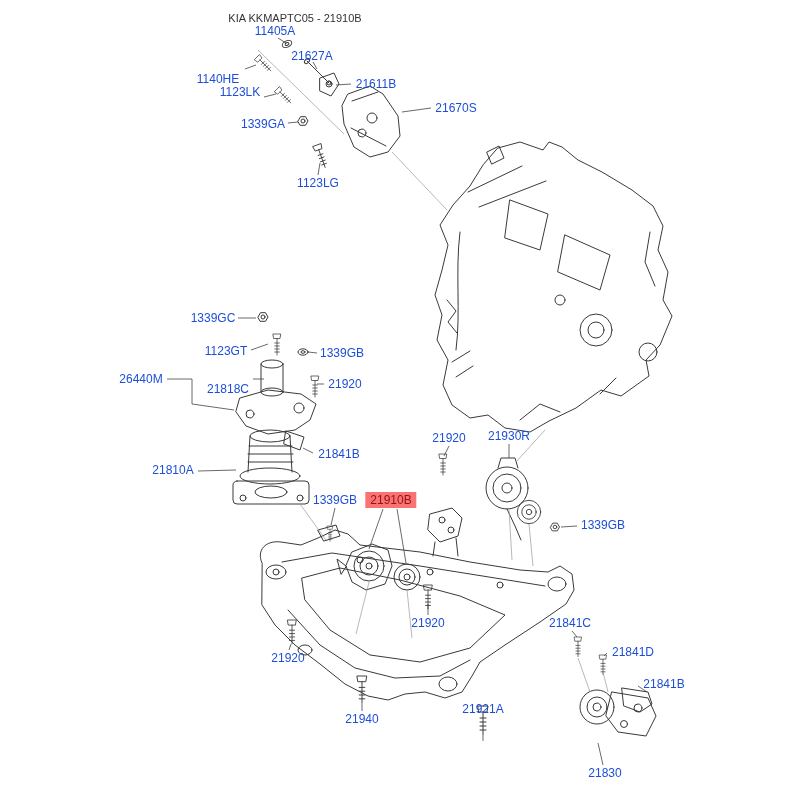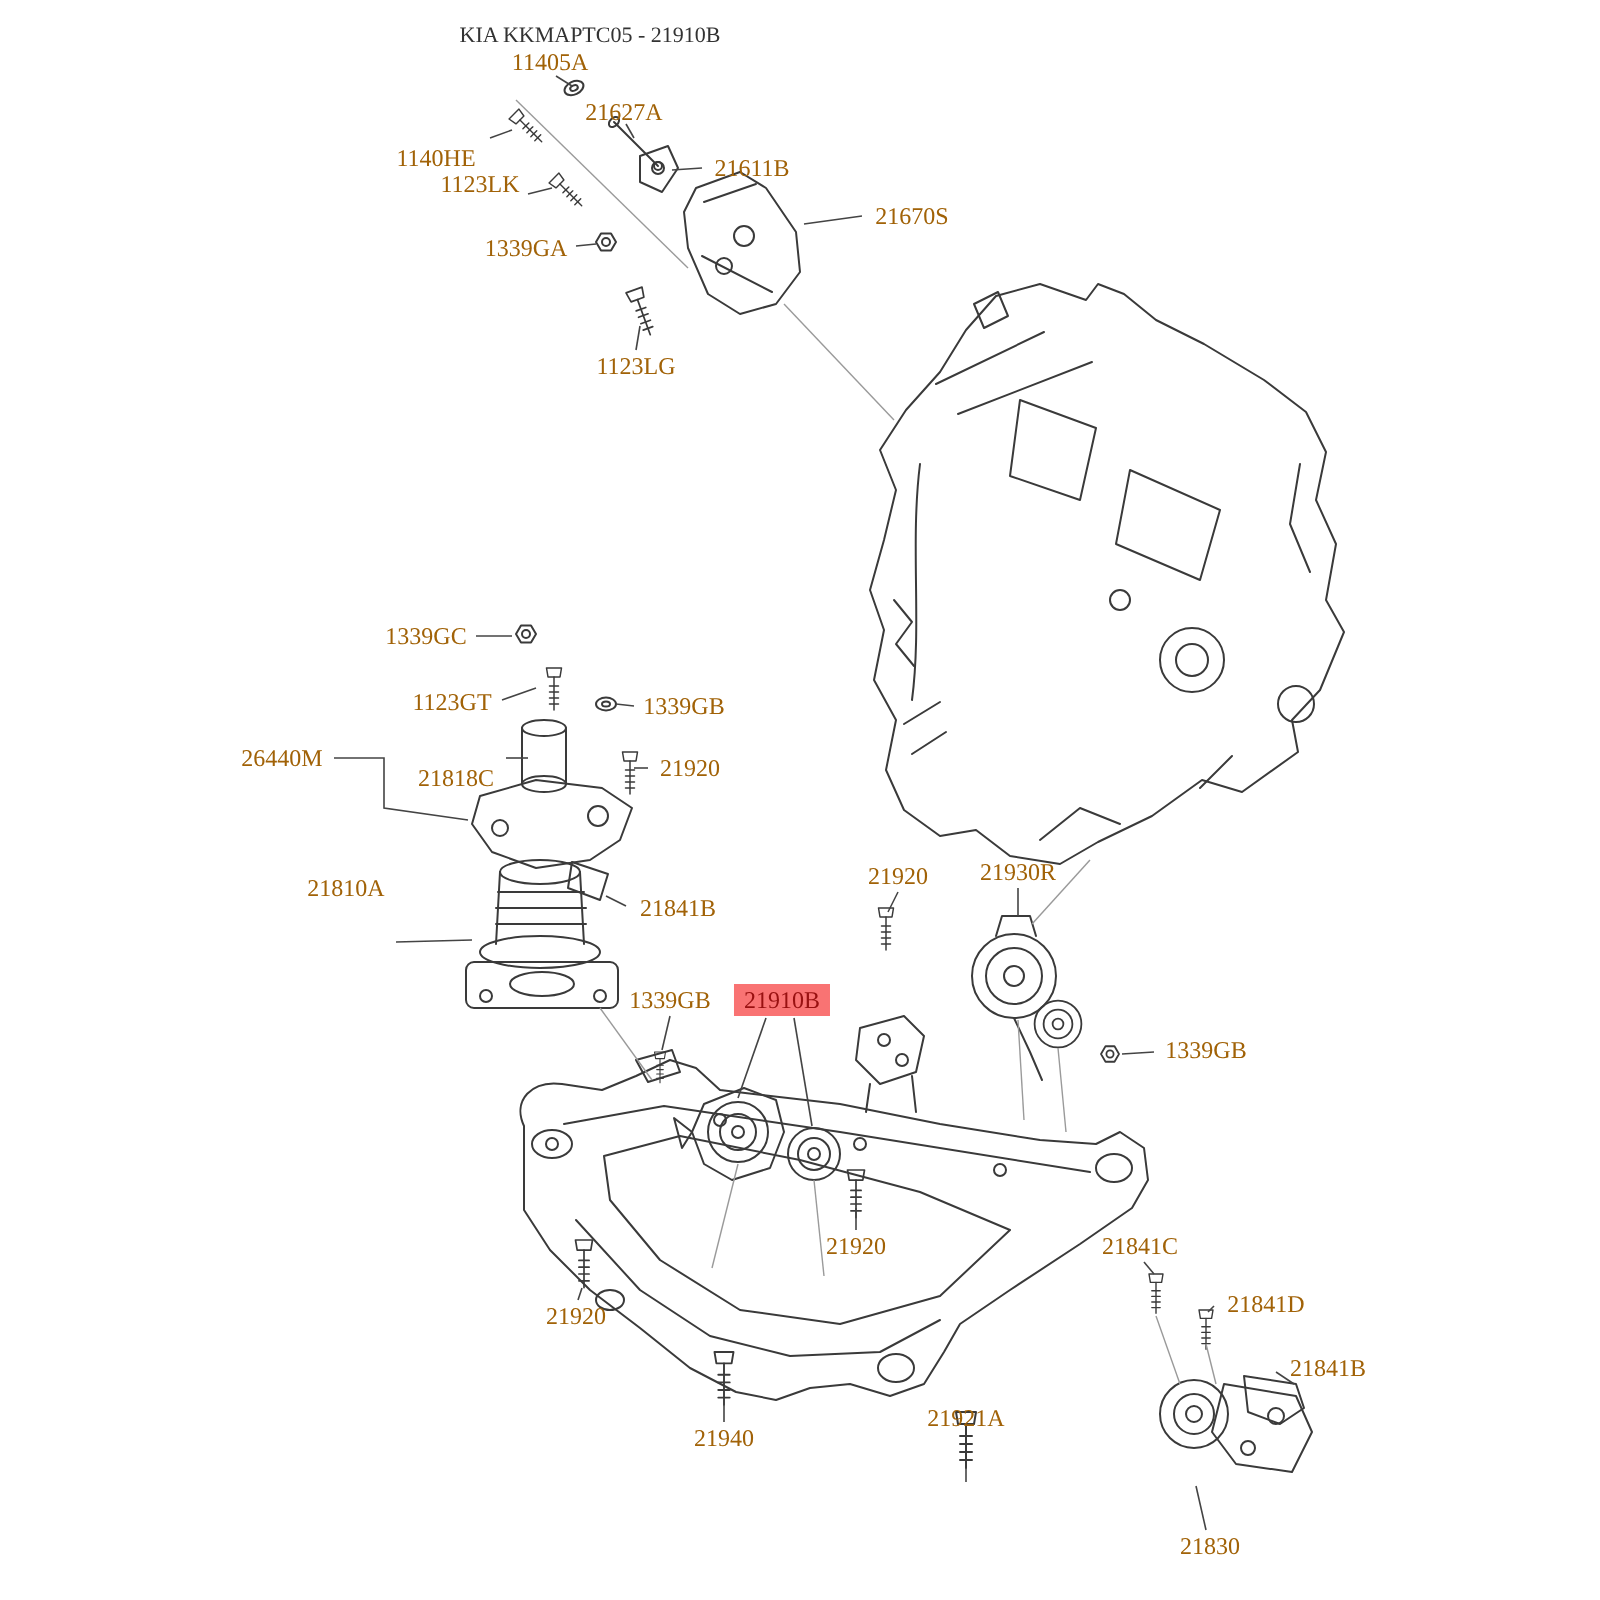--- a/index.html
+++ b/index.html
@@ -1,27 +1,27 @@
 <!DOCTYPE html>
 <html style="--hl-bg: #f97373; --hl-fg: #991111;"><head>
 <meta charset="utf-8">
 <style>
   html,body { margin:0; padding:0; background:#fff; }
   .canvas {
     position:relative; width:800px; height:800px; background:#ffffff;
-    font-family:Liberation Serif, serif; overflow:hidden;
+    font-family:Liberation Sans, sans-serif; overflow:hidden;
   }
   .canvas svg { position:absolute; left:0; top:0; }
   .diagram-title {
     position:absolute; transform:translate(-50%,-50%);
     left:295px; top:18px; font-size:11px; color:#333; white-space:nowrap;
   }
   .label {
     position:absolute; transform:translate(-50%,-50%);
-    font-size:12px; color:#a16207; white-space:nowrap; line-height:1;
+    font-size:12px; color:#1d4ed8; white-space:nowrap; line-height:1;
     padding:1px 2px; cursor:default;
   }
   .label.hl {
     background:var(--hl-bg, #f97373);
     color:var(--hl-fg, #991111);
     padding:2px 5px;
   }
 </style>
 </head>
 <body>
@@ -226,21 +226,21 @@
   <div class="label" style="left:376px; top:84px">21611B</div>
   <div class="label" style="left:263px; top:124px">1339GA</div>
   <div class="label" style="left:456px; top:108px">21670S</div>
   <div class="label" style="left:318px; top:183px">1123LG</div>
   <div class="label" style="left:213px; top:318px">1339GC</div>
   <div class="label" style="left:226px; top:351px">1123GT</div>
   <div class="label" style="left:342px; top:353px">1339GB</div>
   <div class="label" style="left:141px; top:379px">26440M</div>
   <div class="label" style="left:228px; top:389px">21818C</div>
   <div class="label" style="left:345px; top:384px">21920</div>
-  <div class="label" style="left:173px; top:444px">21810A</div>
+  <div class="label" style="left:173px; top:470px">21810A</div>
   <div class="label" style="left:339px; top:454px">21841B</div>
   <div class="label" style="left:449px; top:438px">21920</div>
   <div class="label" style="left:509px; top:436px">21930R</div>
   <div class="label" style="left:335px; top:500px">1339GB</div>
   <div class="label hl" style="left:391px; top:500px">21910B</div>
   <div class="label" style="left:603px; top:525px">1339GB</div>
   <div class="label" style="left:428px; top:623px">21920</div>
   <div class="label" style="left:570px; top:623px">21841C</div>
   <div class="label" style="left:288px; top:658px">21920</div>
   <div class="label" style="left:633px; top:652px">21841D</div>

